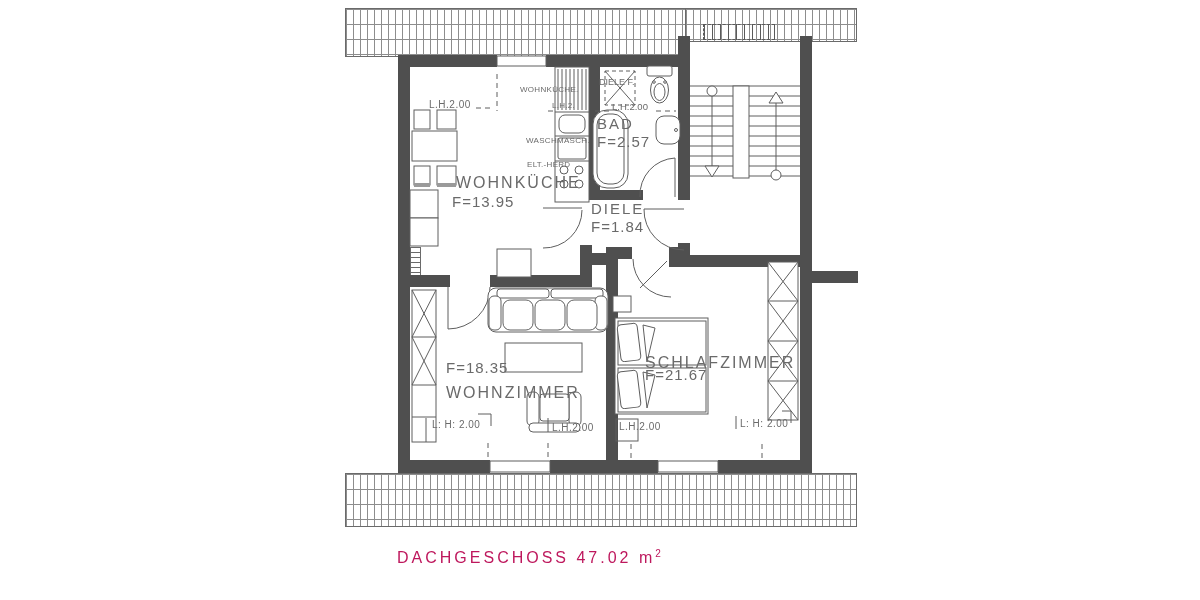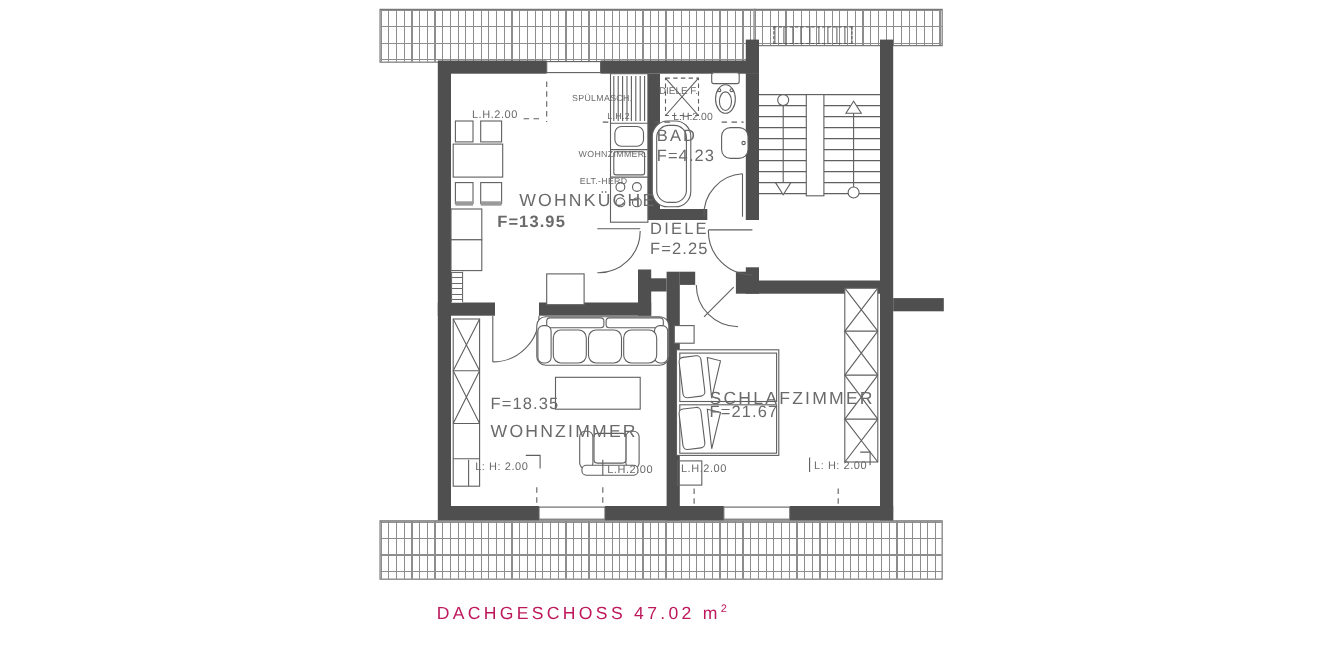--- a/index.html
+++ b/index.html
@@ -174,35 +174,35 @@
     <rect x="616" y="419" width="22" height="22"></rect>
 
     <g>
       <path stroke-dasharray="5 4" d="M497,74 V111 M476,108 H493 M548,111 H557 M595,111 H611 M656,111 H676"></path>
       <path d="M426,418 V442 M478,414 H491 V426 M548,418 V432 M736,416 V429 M782,411 H791 V423"></path>
       <path stroke-dasharray="5 4" d="M488,443 V460 M548,443 V458 M631,444 V462 M762,444 V462"></path>
     </g>
   </svg>
 
   <div class="lbl lh" style="left:429px;top:99px;">L.H.2.00</div>
-  <div class="lbl sm" style="left:520px;top:86px;">SPÜLMASCH.</div>
+  <div class="lbl sm" style="left:520px;top:86px;">WOHNKÜCHE.</div>
   <div class="lbl sm" style="left:552px;top:102px;">L.H.2.</div>
-  <div class="lbl sm" style="left:526px;top:137px;">WOHNZIMMER.</div>
+  <div class="lbl sm" style="left:526px;top:137px;">WASCHMASCH.</div>
   <div class="lbl sm" style="left:527px;top:161px;">ELT.-HERD</div>
 
-  <div class="lbl rm" style="left:472px;top:174px;">WOHNKÜCHE</div>
-  <div class="lbl ar" style="left:452px;top:194px;font-weight:bold;">F=13.95</div>
+  <div class="lbl rm" style="left:456px;top:174px;">WOHNKÜCHE</div>
+  <div class="lbl ar" style="left:452px;top:194px;">F=13.95</div>
 
   <div class="lbl" style="left:599px;top:78px;font-size:9px;">DIELE F.</div>
   <div class="lbl" style="left:612px;top:102px;font-size:9.5px;">L.H.2.00</div>
   <div class="lbl rm" style="left:597px;top:116px;font-size:15px;">BAD</div>
-  <div class="lbl ar" style="left:597px;top:134px;">F=4.23</div>
+  <div class="lbl ar" style="left:597px;top:134px;">F=2.57</div>
 
   <div class="lbl rm" style="left:591px;top:201px;font-size:15px;">DIELE</div>
-  <div class="lbl ar" style="left:591px;top:219px;">F=2.25</div>
+  <div class="lbl ar" style="left:591px;top:219px;">F=1.84</div>
 
   <div class="lbl rm" style="left:446px;top:340px;margin-top:44px;">WOHNZIMMER</div>
   <div class="lbl ar" style="left:446px;top:360px;">F=18.35</div>
 
   <div class="lbl rm" style="left:645px;top:354px;">SCHLAFZIMMER</div>
   <div class="lbl ar" style="left:645px;top:367px;">F=21.67</div>
 
   <div class="lbl lh" style="left:432px;top:419px;">L: H: 2.00</div>
   <div class="lbl lh" style="left:552px;top:422px;">L.H.2.00</div>
   <div class="lbl lh" style="left:619px;top:421px;">L.H.2.00</div>

